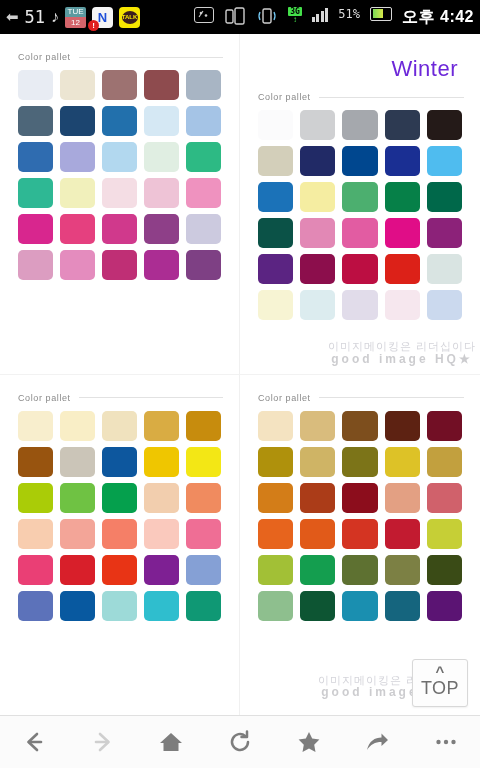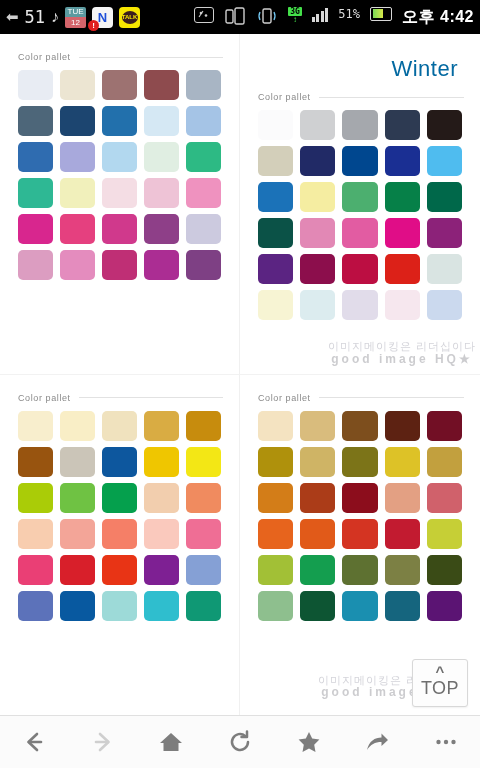--- a/index.html
+++ b/index.html
@@ -200,21 +200,21 @@
           <div class="sw" style="background: rgb(204, 202, 223);"></div>
           <div class="sw" style="background: rgb(220, 157, 193);"></div>
           <div class="sw" style="background: rgb(228, 140, 190);"></div>
           <div class="sw" style="background: rgb(191, 47, 117);"></div>
           <div class="sw" style="background: rgb(171, 45, 147);"></div>
           <div class="sw" style="background: rgb(126, 64, 132);"></div>
         </div>
     </div>
 
     <div class="card t">
-      <div class="card-title" style="color:#0369a1">Winter</div>
+      <div class="card-title" style="color:#6d28d9">Winter</div>
       <div class="pallet-row">
         <span class="pallet-label">Color pallet</span>
         <span class="pallet-line"></span>
       </div>
       <div class="swatches">
           <div class="sw" style="background: rgb(251, 251, 252);"></div>
           <div class="sw" style="background: rgb(207, 208, 210);"></div>
           <div class="sw" style="background: rgb(165, 168, 173);"></div>
           <div class="sw" style="background: rgb(45, 58, 82);"></div>
           <div class="sw" style="background: rgb(36, 26, 24);"></div>

